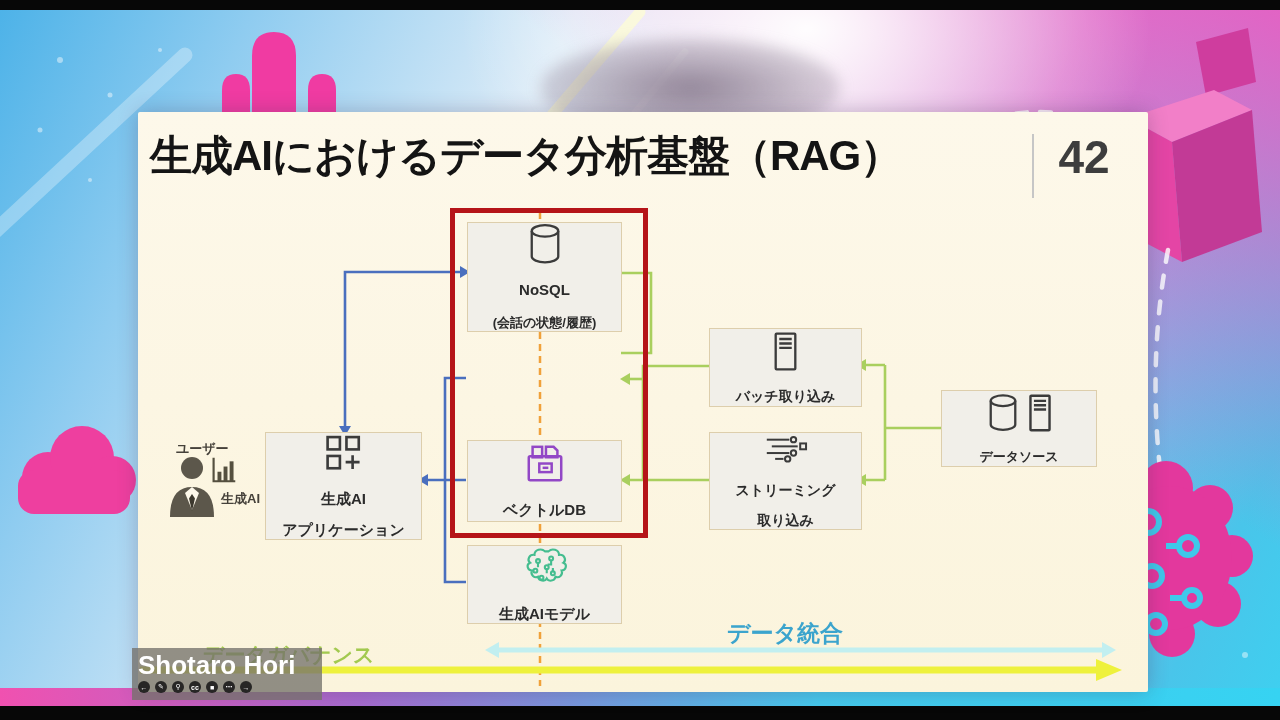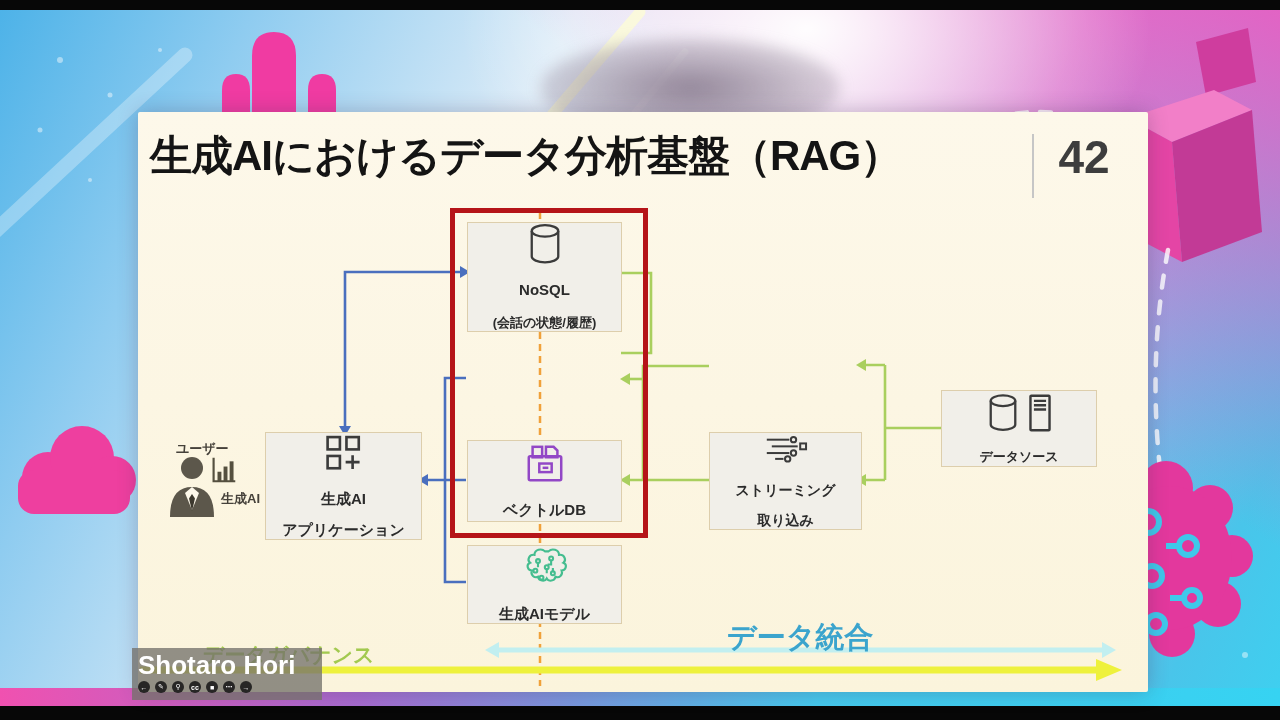--- a/index.html
+++ b/index.html
@@ -205,20 +205,27 @@
     <svg viewBox="0 0 50 50" width="46" height="46" fill="none" stroke="#3b3b3b" stroke-width="3.2">
       <rect x="5" y="5" width="15" height="15"></rect>
         <rect x="28" y="5" width="15" height="15"></rect>
       <rect x="5" y="28" width="15" height="15"></rect>
         <path d="M35.5 27 v17 M27 35.5 h17"></path>
     </svg>
     <div class="lbl">生成AI</div>
     <div class="lbl" style="margin-top:-3px;text-align:right;">アプリケーション</div>
   </div>
 
+  <div class="node" style="left:709px;top:328px;width:151px;height:77px;">
+    <svg viewBox="0 0 30 46" width="27" height="41" fill="none" stroke="#3b3b3b" stroke-width="2.6">
+      <rect x="4" y="3" width="22" height="40" rx="1"></rect>
+        <path d="M8 9 h14 M8 14 h14 M8 19 h14"></path>
+    </svg>
+    <div class="lbl" style="font-size:14px;">バッチ取り込み</div>
+  </div>
 
   <div class="node" style="left:709px;top:432px;width:151px;height:96px;">
     <svg viewBox="0 0 54 40" width="50" height="37" fill="none" stroke="#3b3b3b" stroke-width="2.4">
       <path d="M4 8 h27"></path>
         <circle cx="36" cy="8" r="3.2"></circle>
       <path d="M10 16 h31"></path>
         <rect x="44" y="12.5" width="7" height="7"></rect>
       <path d="M4 24 h27"></path>
         <circle cx="36" cy="24" r="3.2"></circle>
       <path d="M14 31 h10"></path>
@@ -252,21 +259,21 @@
     <path d="M26 39 l-3 4.5 3 12.5 3 -12.5 z" fill="#3c382e"></path>
   </svg>
   <svg class="uicon" style="left:211px;top:456px;" viewBox="0 0 30 32" width="26" height="28">
     <path d="M3 2 V29 H28" stroke="#55503f" stroke-width="2.5" fill="none"></path>
     <rect x="7.5" y="18" width="4.5" height="11" fill="#55503f"></rect>
     <rect x="14.5" y="12" width="4.5" height="17" fill="#55503f"></rect>
     <rect x="21.5" y="6" width="4.5" height="23" fill="#55503f"></rect>
   </svg>
   <div class="user-label" style="left:221px;top:490px;">生成AI</div>
 
-  <div class="flow-label" style="left:727px;top:618px;font-size:29px;color:#3ba4cd;font-family:Liberation Mono, monospace;">データ統合</div>
+  <div class="flow-label" style="left:727px;top:618px;font-size:23px;color:#3ba4cd;font-family:Liberation Mono, monospace;">データ統合</div>
   <div class="flow-label" style="left:203px;top:641px;font-size:21px;color:#a2c94f;">データガバナンス</div>
 
   <div class="watermark">
     <div class="wm-name">Shotaro Hori</div>
     <div class="wm-icons">
       <span>←</span>
       <span>✎</span>
       <span>⚲</span>
       <span>cc</span>
       <span>■</span>

